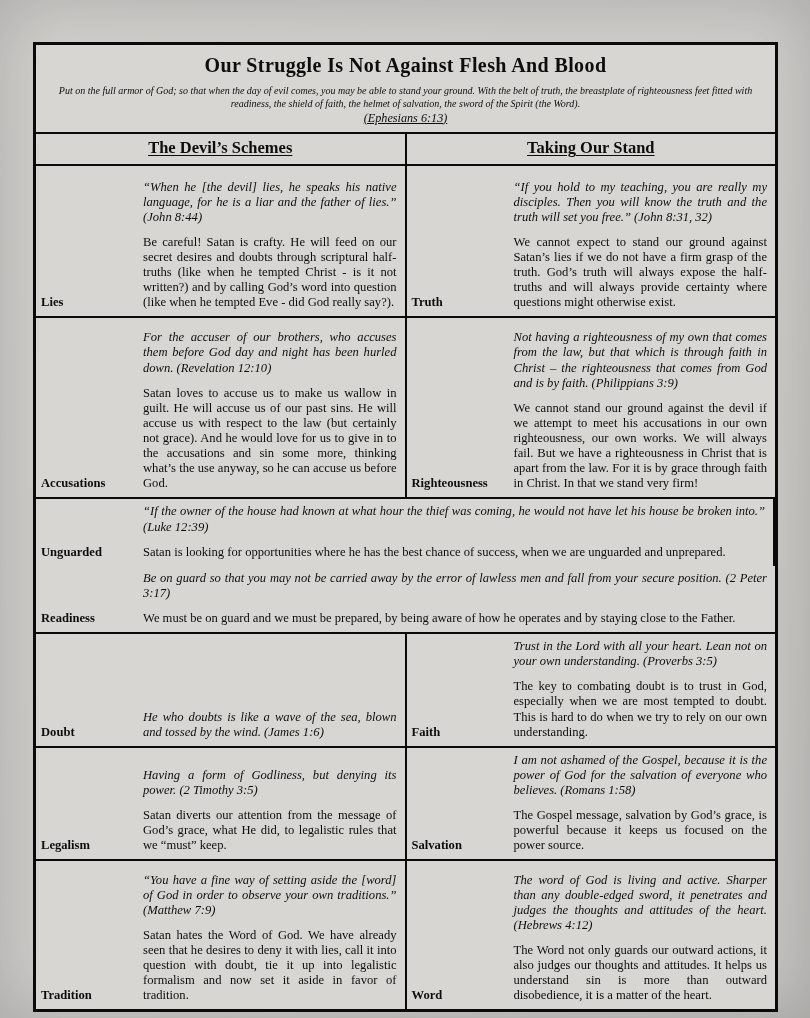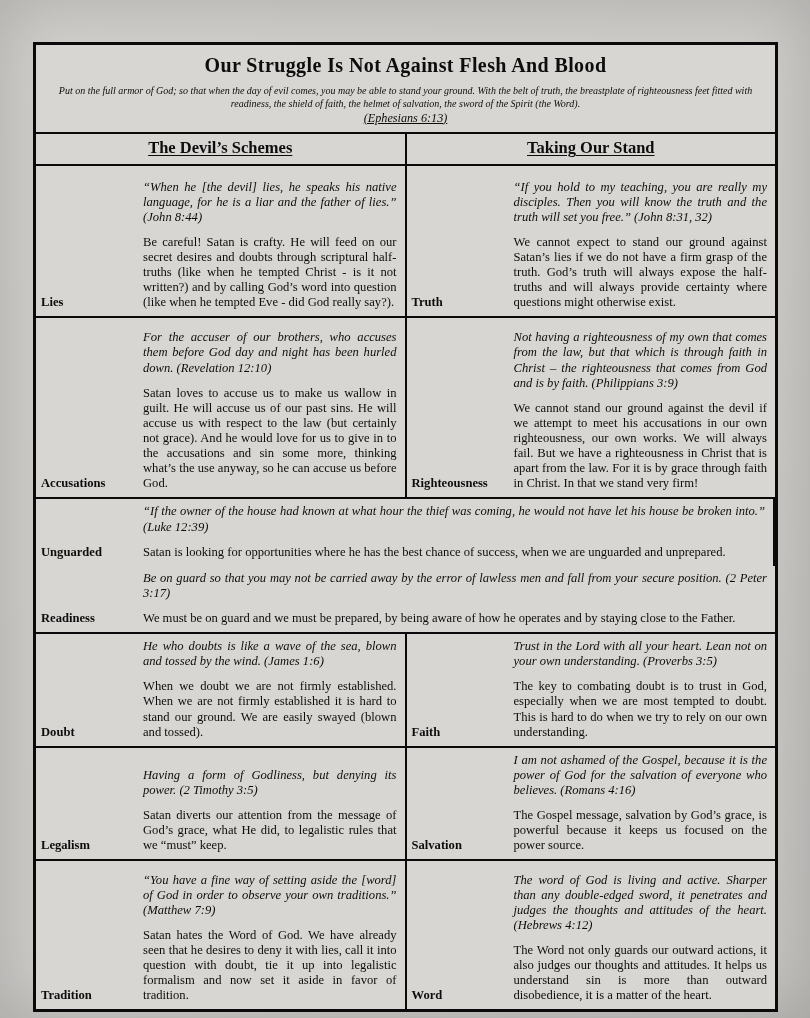--- a/index.html
+++ b/index.html
@@ -146,21 +146,20 @@
           <p class="body-text">We must be on guard and we must be prepared, by being aware of how he operates and by staying close to the Father.</p>
         </div>
       </div>
     </section>
 
     <section class="trow r4">
       <div class="tcell left-side">
         <div class="tlabel">Doubt</div>
         <div class="tcontent">
           <p class="quote">He who doubts is like a wave of the sea, blown and tossed by the wind.  (James 1:6)</p>
-          <p class="body-text">When we doubt we are not firmly established.  When we are not firmly established it is hard to stand our ground.  We are easily swayed (blown and tossed).</p>
         </div>
       </div>
       <div class="tcell">
         <div class="tlabel">Faith</div>
         <div class="tcontent">
           <p class="quote">Trust in the Lord with all your heart.  Lean not on your own understanding.  (Proverbs 3:5)</p>
           <p class="body-text">The key to combating doubt is to trust in God, especially when we are most tempted to doubt.  This is hard to do when we try to rely on our own understanding.</p>
         </div>
       </div>
     </section>
@@ -169,21 +168,21 @@
       <div class="tcell left-side">
         <div class="tlabel">Legalism</div>
         <div class="tcontent">
           <p class="quote">Having a form of Godliness, but denying its power.  (2 Timothy 3:5)</p>
           <p class="body-text">Satan diverts our attention from the message of God’s grace, what He did, to legalistic rules that we “must” keep.</p>
         </div>
       </div>
       <div class="tcell">
         <div class="tlabel">Salvation</div>
         <div class="tcontent">
-          <p class="quote">I am not ashamed of the Gospel, because it is the power of God for the salvation of everyone who believes.  (Romans 4:16)</p>
+          <p class="quote">I am not ashamed of the Gospel, because it is the power of God for the salvation of everyone who believes.  (Romans 1:58)</p>
           <p class="body-text">The Gospel message, salvation by God’s grace, is powerful because it keeps us focused on the power source.</p>
         </div>
       </div>
     </section>
 
     <section class="trow r6">
       <div class="tcell left-side">
         <div class="tlabel">Tradition</div>
         <div class="tcontent">
           <p class="quote">“You have a fine way of setting aside the [word] of God in order to observe your own traditions.”  (Matthew 7:9)</p>

